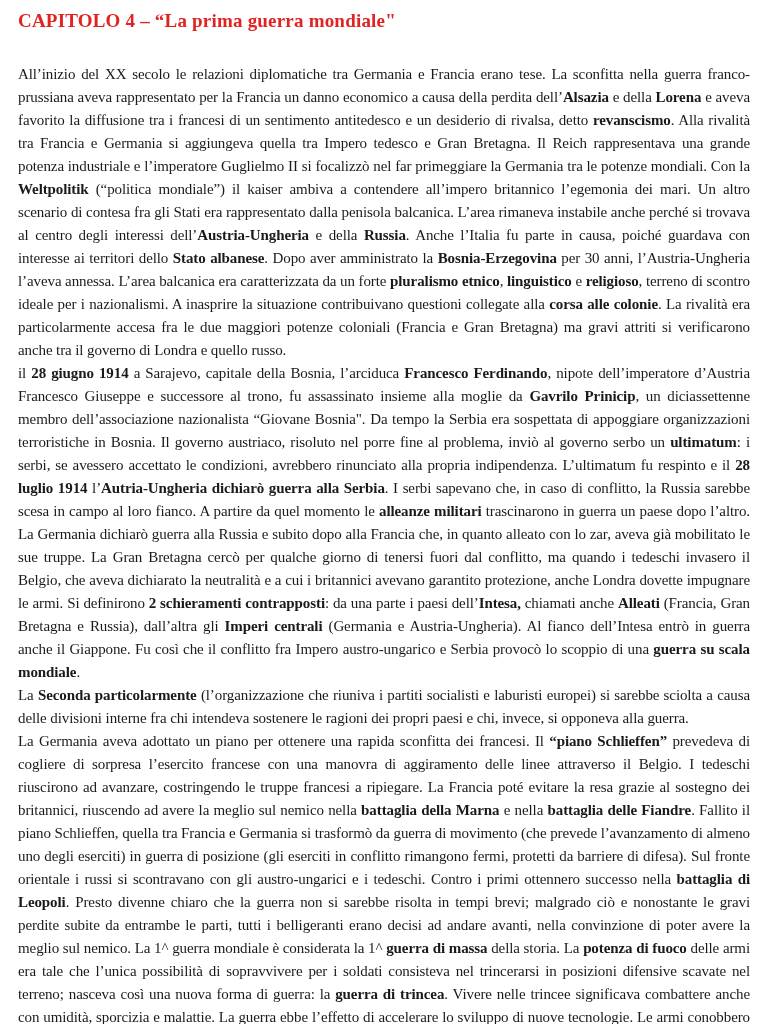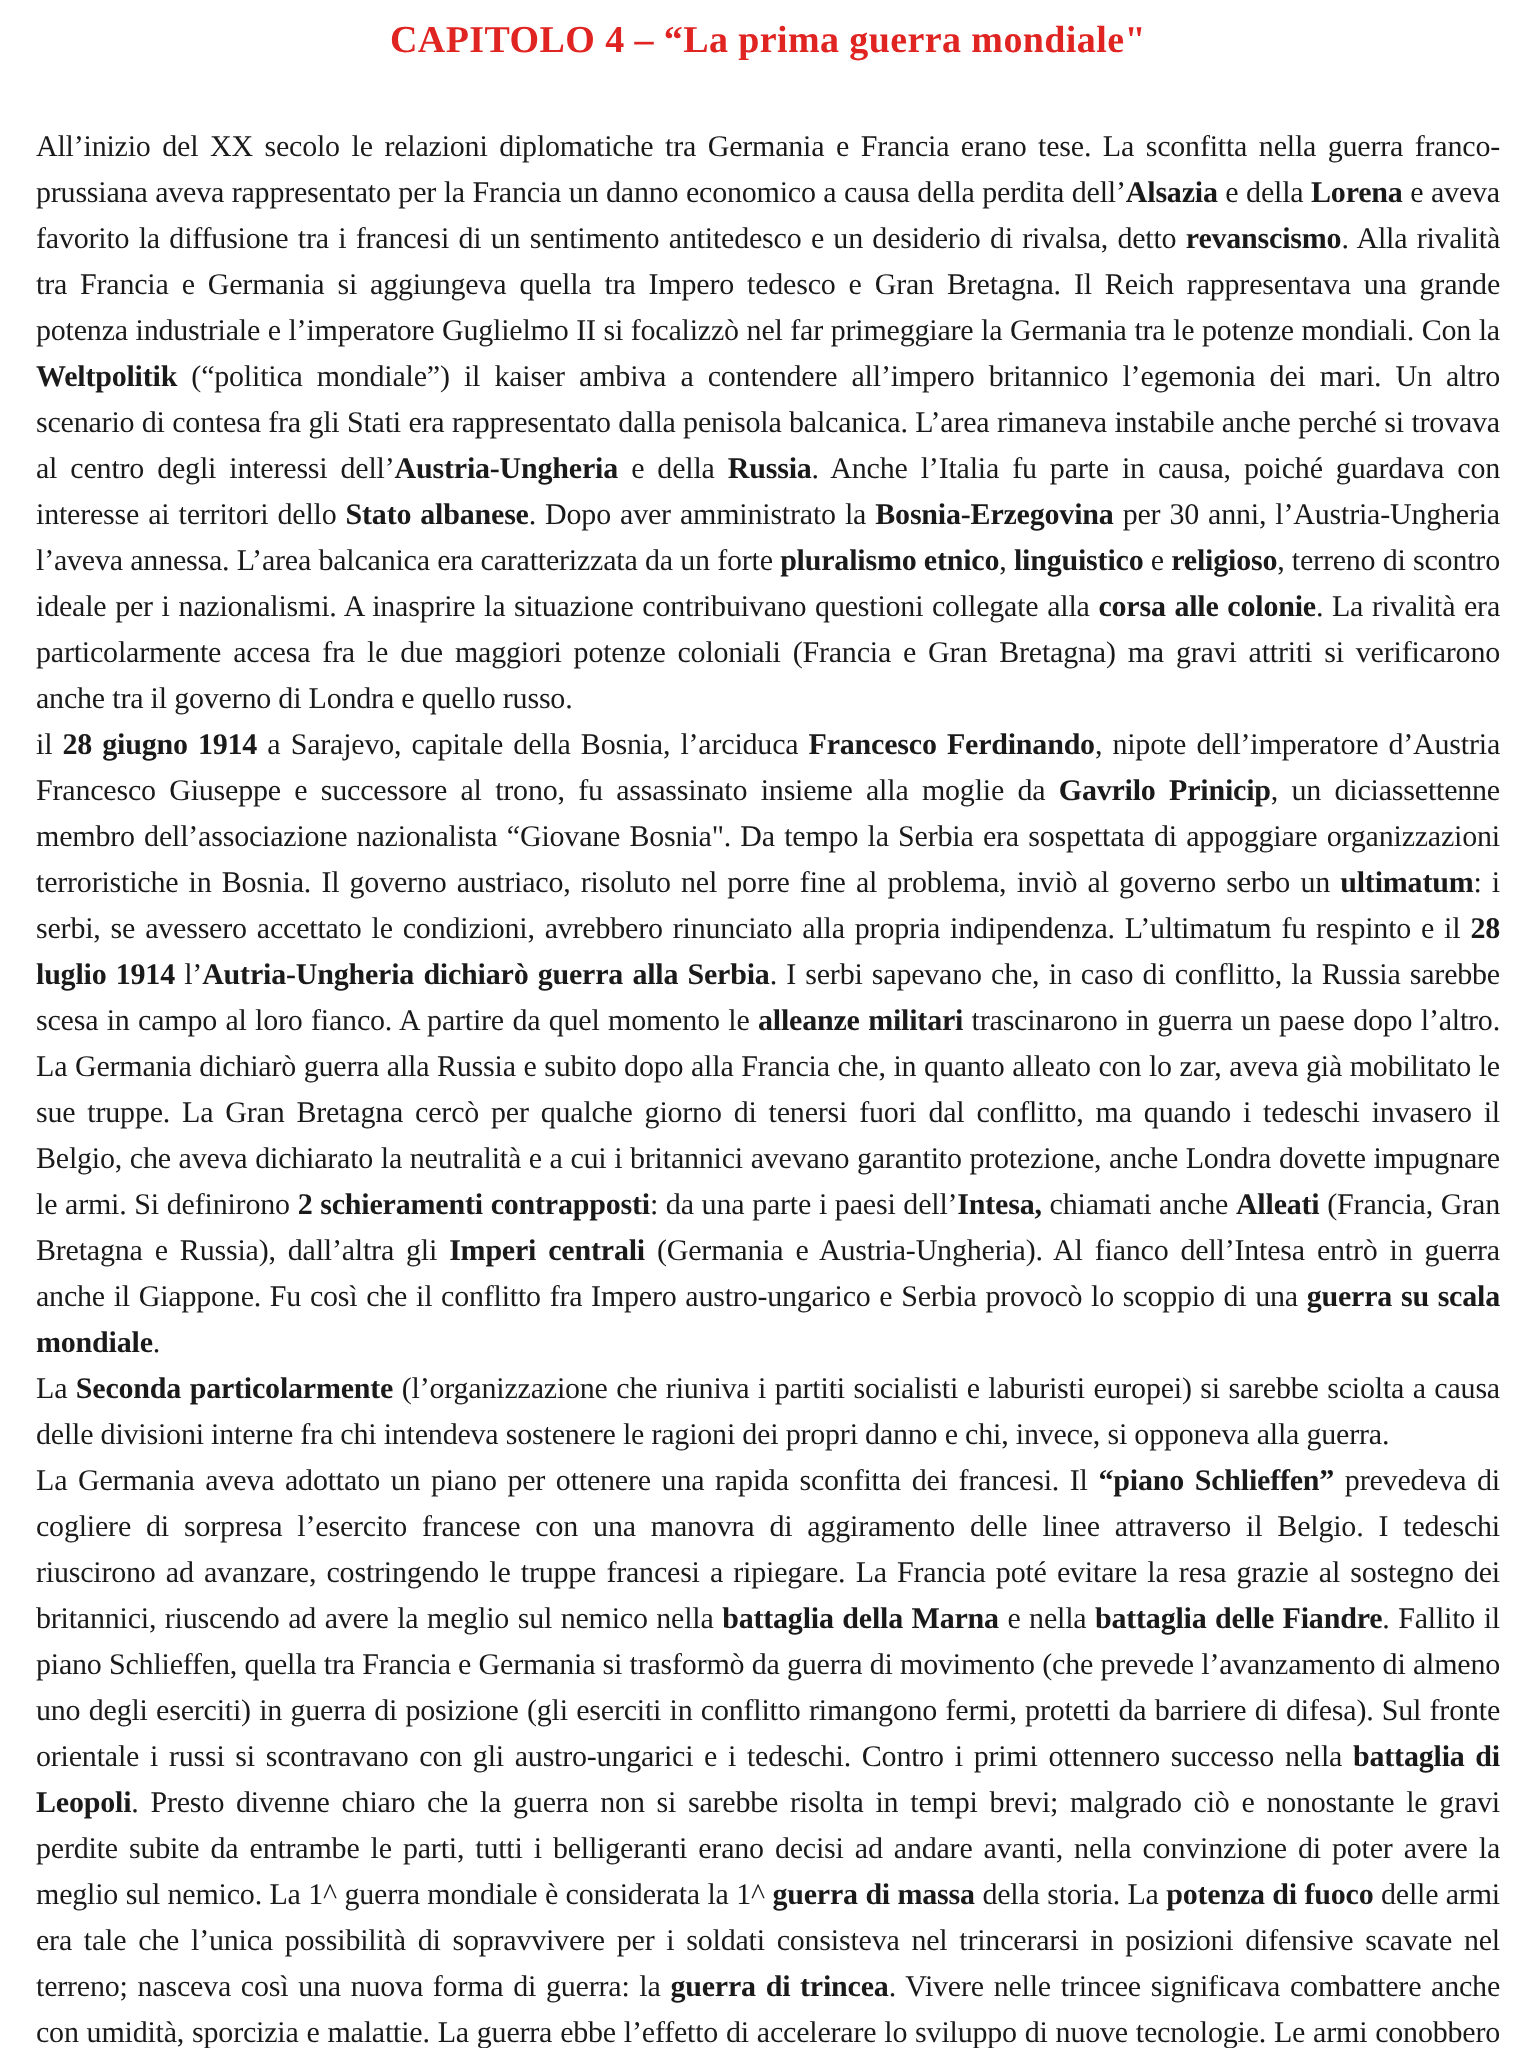--- a/index.html
+++ b/index.html
@@ -13,21 +13,20 @@
     height: 1024px;
     background: #ffffff;
     overflow: hidden;
     box-sizing: border-box;
     padding: 8px 18px 0 18px;
     font-family: "Liberation Serif", serif;
     color: #1a1a1a;
   }
   .doc-title {
     margin: 2px 0 0 0;
-    text-align: center;
     font-size: 19px;
     font-weight: bold;
     letter-spacing: 0.2px;
     font-family: "Liberation Serif", serif;
   }
   .doc-body {
     margin-top: 31px;
     font-size: 15px;
     line-height: 23px;
     letter-spacing: -0.1px;
@@ -42,16 +41,16 @@
   }
 </style>
 </head>
 <body>
 
 <div class="page" style="background: rgb(255, 255, 255); color: rgb(26, 26, 26);">
   <h1 class="doc-title" style="color: rgb(224, 36, 33);">CAPITOLO 4 – “La prima guerra mondiale"</h1>
   <div class="doc-body">
       <p><span>All’inizio del XX secolo le relazioni diplomatiche tra Germania e Francia erano tese. La sconfitta nella guerra franco-prussiana aveva rappresentato per la Francia un danno economico a causa della perdita dell’</span><b>Alsazia</b><span> e della </span><b>Lorena</b><span> e aveva favorito la diffusione tra i francesi di un sentimento antitedesco e un desiderio di rivalsa, detto </span><b>revanscismo</b><span>. Alla rivalità tra Francia e Germania si aggiungeva quella tra Impero tedesco e Gran Bretagna. Il Reich rappresentava una grande potenza industriale e l’imperatore Guglielmo II si focalizzò nel far primeggiare la Germania tra le potenze mondiali. Con la </span><b>Weltpolitik</b><span> (“politica mondiale”) il kaiser ambiva a contendere all’impero britannico l’egemonia dei mari. Un altro scenario di contesa fra gli Stati era rappresentato dalla penisola balcanica. L’area rimaneva instabile anche perché si trovava al centro degli interessi dell’</span><b>Austria-Ungheria</b><span> e della </span><b>Russia</b><span>. Anche l’Italia fu parte in causa, poiché guardava con interesse ai territori dello </span><b>Stato albanese</b><span>. Dopo aver amministrato la </span><b>Bosnia-Erzegovina</b><span> per 30 anni, l’Austria-Ungheria l’aveva annessa. L’area balcanica era caratterizzata da un forte </span><b>pluralismo etnico</b><span>, </span><b>linguistico</b><span> e </span><b>religioso</b><span>, terreno di scontro ideale per i nazionalismi. A inasprire la situazione contribuivano questioni collegate alla </span><b>corsa alle colonie</b><span>. La rivalità era particolarmente accesa fra le due maggiori potenze coloniali (Francia e Gran Bretagna) ma gravi attriti si verificarono anche tra il governo di Londra e quello russo.</span></p>
       <p><span>il </span><b>28 giugno 1914</b><span> a Sarajevo, capitale della Bosnia, l’arciduca </span><b>Francesco Ferdinando</b><span>, nipote dell’imperatore d’Austria Francesco Giuseppe e successore al trono, fu assassinato insieme alla moglie da </span><b>Gavrilo Prinicip</b><span>, un diciassettenne membro dell’associazione nazionalista “Giovane Bosnia". Da tempo la Serbia era sospettata di appoggiare organizzazioni terroristiche in Bosnia. Il governo austriaco, risoluto nel porre fine al problema, inviò al governo serbo un </span><b>ultimatum</b><span>: i serbi, se avessero accettato le condizioni, avrebbero rinunciato alla propria indipendenza. L’ultimatum fu respinto e il </span><b>28 luglio 1914</b><span> l’</span><b>Autria-Ungheria dichiarò guerra alla Serbia</b><span>. I serbi sapevano che, in caso di conflitto, la Russia sarebbe scesa in campo al loro fianco. A partire da quel momento le </span><b>alleanze militari</b><span> trascinarono in guerra un paese dopo l’altro. La Germania dichiarò guerra alla Russia e subito dopo alla Francia che, in quanto alleato con lo zar, aveva già mobilitato le sue truppe. La Gran Bretagna cercò per qualche giorno di tenersi fuori dal conflitto, ma quando i tedeschi invasero il Belgio, che aveva dichiarato la neutralità e a cui i britannici avevano garantito protezione, anche Londra dovette impugnare le armi. Si definirono </span><b>2 schieramenti contrapposti</b><span>: da una parte i paesi dell’</span><b>Intesa,</b><span> chiamati anche </span><b>Alleati</b><span> (Francia, Gran Bretagna e Russia), dall’altra gli </span><b>Imperi centrali</b><span> (Germania e Austria-Ungheria). Al fianco dell’Intesa entrò in guerra anche il Giappone. Fu così che il conflitto fra Impero austro-ungarico e Serbia provocò lo scoppio di una </span><b>guerra su scala mondiale</b><span>.</span></p>
-      <p><span>La </span><b>Seconda particolarmente</b><span> (l’organizzazione che riuniva i partiti socialisti e laburisti europei) si sarebbe sciolta a causa delle divisioni interne fra chi intendeva sostenere le ragioni dei propri danno e chi, invece, si opponeva alla guerra.</span></p>
+      <p><span>La </span><b>Seconda particolarmente</b><span> (l’organizzazione che riuniva i partiti socialisti e laburisti europei) si sarebbe sciolta a causa delle divisioni interne fra chi intendeva sostenere le ragioni dei propri paesi e chi, invece, si opponeva alla guerra.</span></p>
       <p><span>La Germania aveva adottato un piano per ottenere una rapida sconfitta dei francesi. Il </span><b>“piano Schlieffen”</b><span> prevedeva di cogliere di sorpresa l’esercito francese con una manovra di aggiramento delle linee attraverso il Belgio. I tedeschi riuscirono ad avanzare, costringendo le truppe francesi a ripiegare. La Francia poté evitare la resa grazie al sostegno dei britannici, riuscendo ad avere la meglio sul nemico nella </span><b>battaglia della Marna</b><span> e nella </span><b>battaglia delle Fiandre</b><span>. Fallito il piano Schlieffen, quella tra Francia e Germania si trasformò da guerra di movimento (che prevede l’avanzamento di almeno uno degli eserciti) in guerra di posizione (gli eserciti in conflitto rimangono fermi, protetti da barriere di difesa). Sul fronte orientale i russi si scontravano con gli austro-ungarici e i tedeschi. Contro i primi ottennero successo nella </span><b>battaglia di Leopoli</b><span>. Presto divenne chiaro che la guerra non si sarebbe risolta in tempi brevi; malgrado ciò e nonostante le gravi perdite subite da entrambe le parti, tutti i belligeranti erano decisi ad andare avanti, nella convinzione di poter avere la meglio sul nemico. La 1^ guerra mondiale è considerata la 1^ </span><b>guerra di massa</b><span> della storia. La </span><b>potenza di fuoco</b><span> delle armi era tale che l’unica possibilità di sopravvivere per i soldati consisteva nel trincerarsi in posizioni difensive scavate nel terreno; nasceva così una nuova forma di guerra: la </span><b>guerra di trincea</b><span>. Vivere nelle trincee significava combattere anche con umidità, sporcizia e malattie. La guerra ebbe l’effetto di accelerare lo sviluppo di nuove tecnologie. Le armi conobbero lo sviluppo più significativo: il </span></p>
     </div>
 </div>
 
 </body></html>

